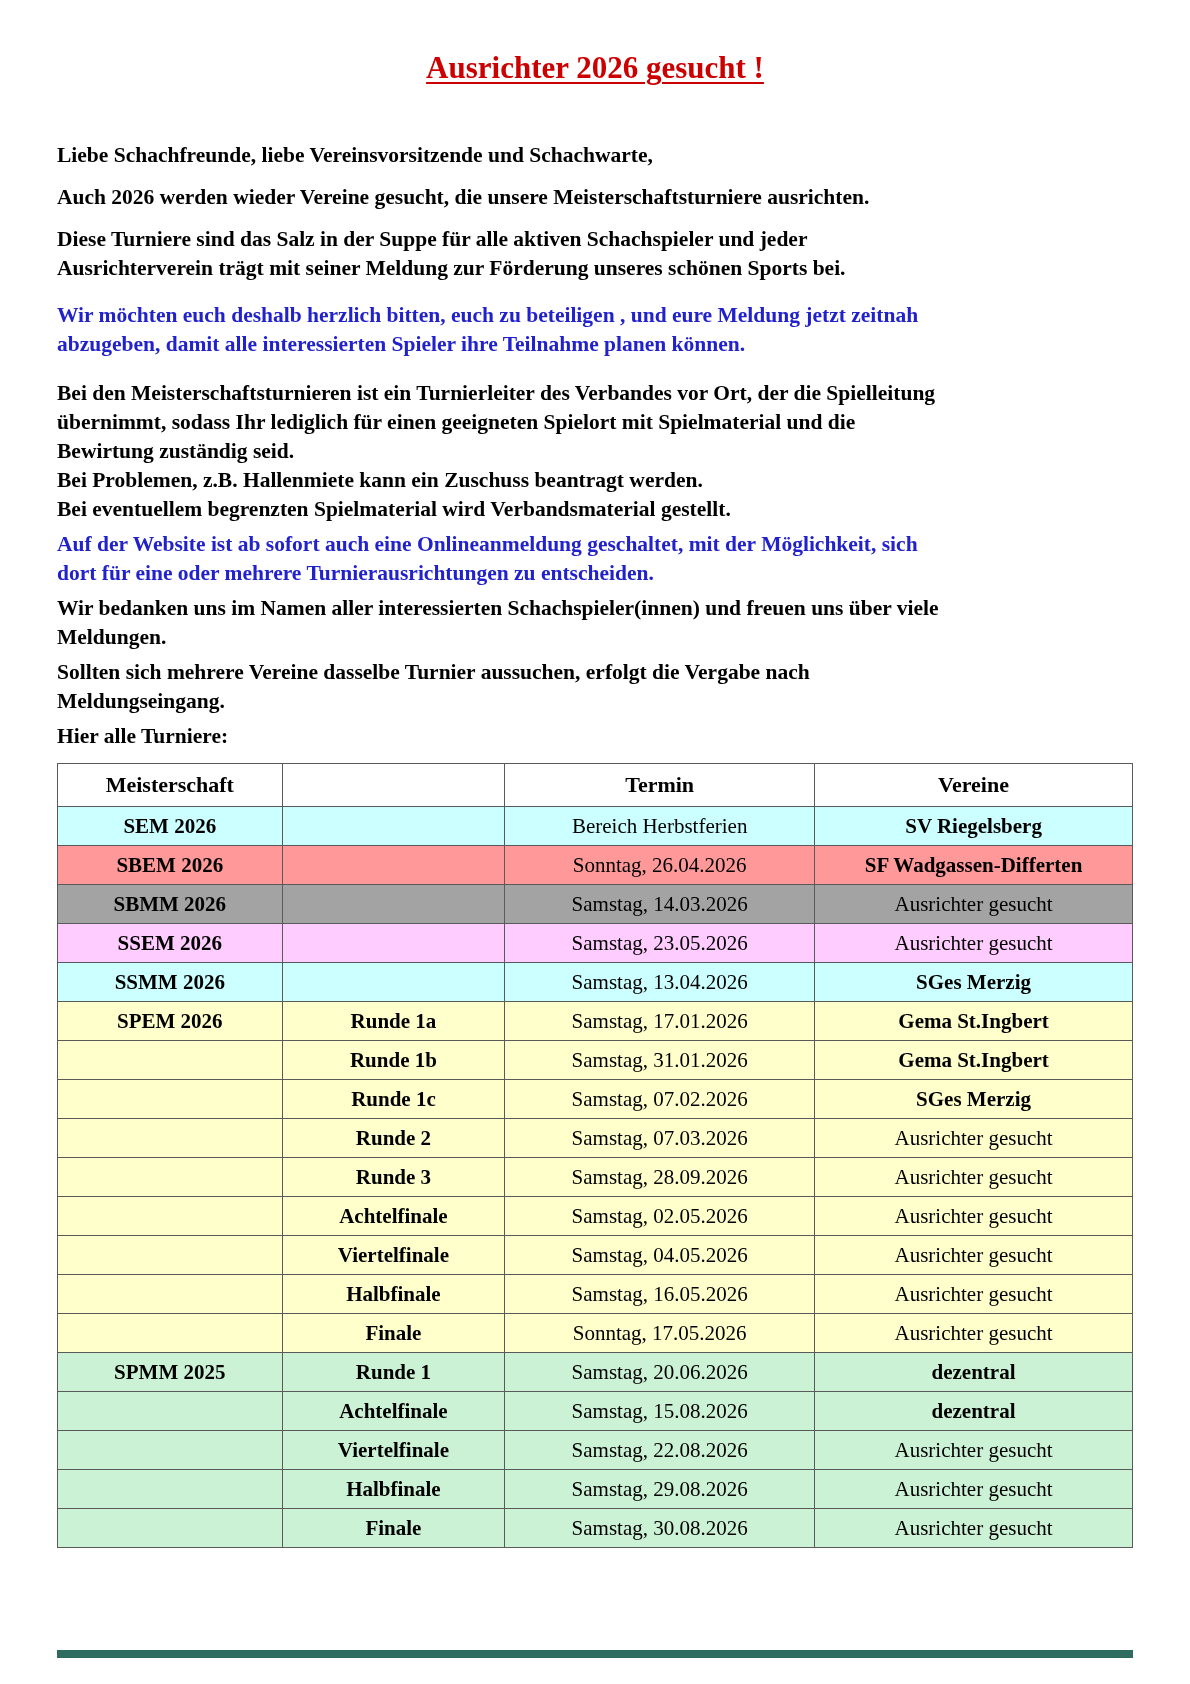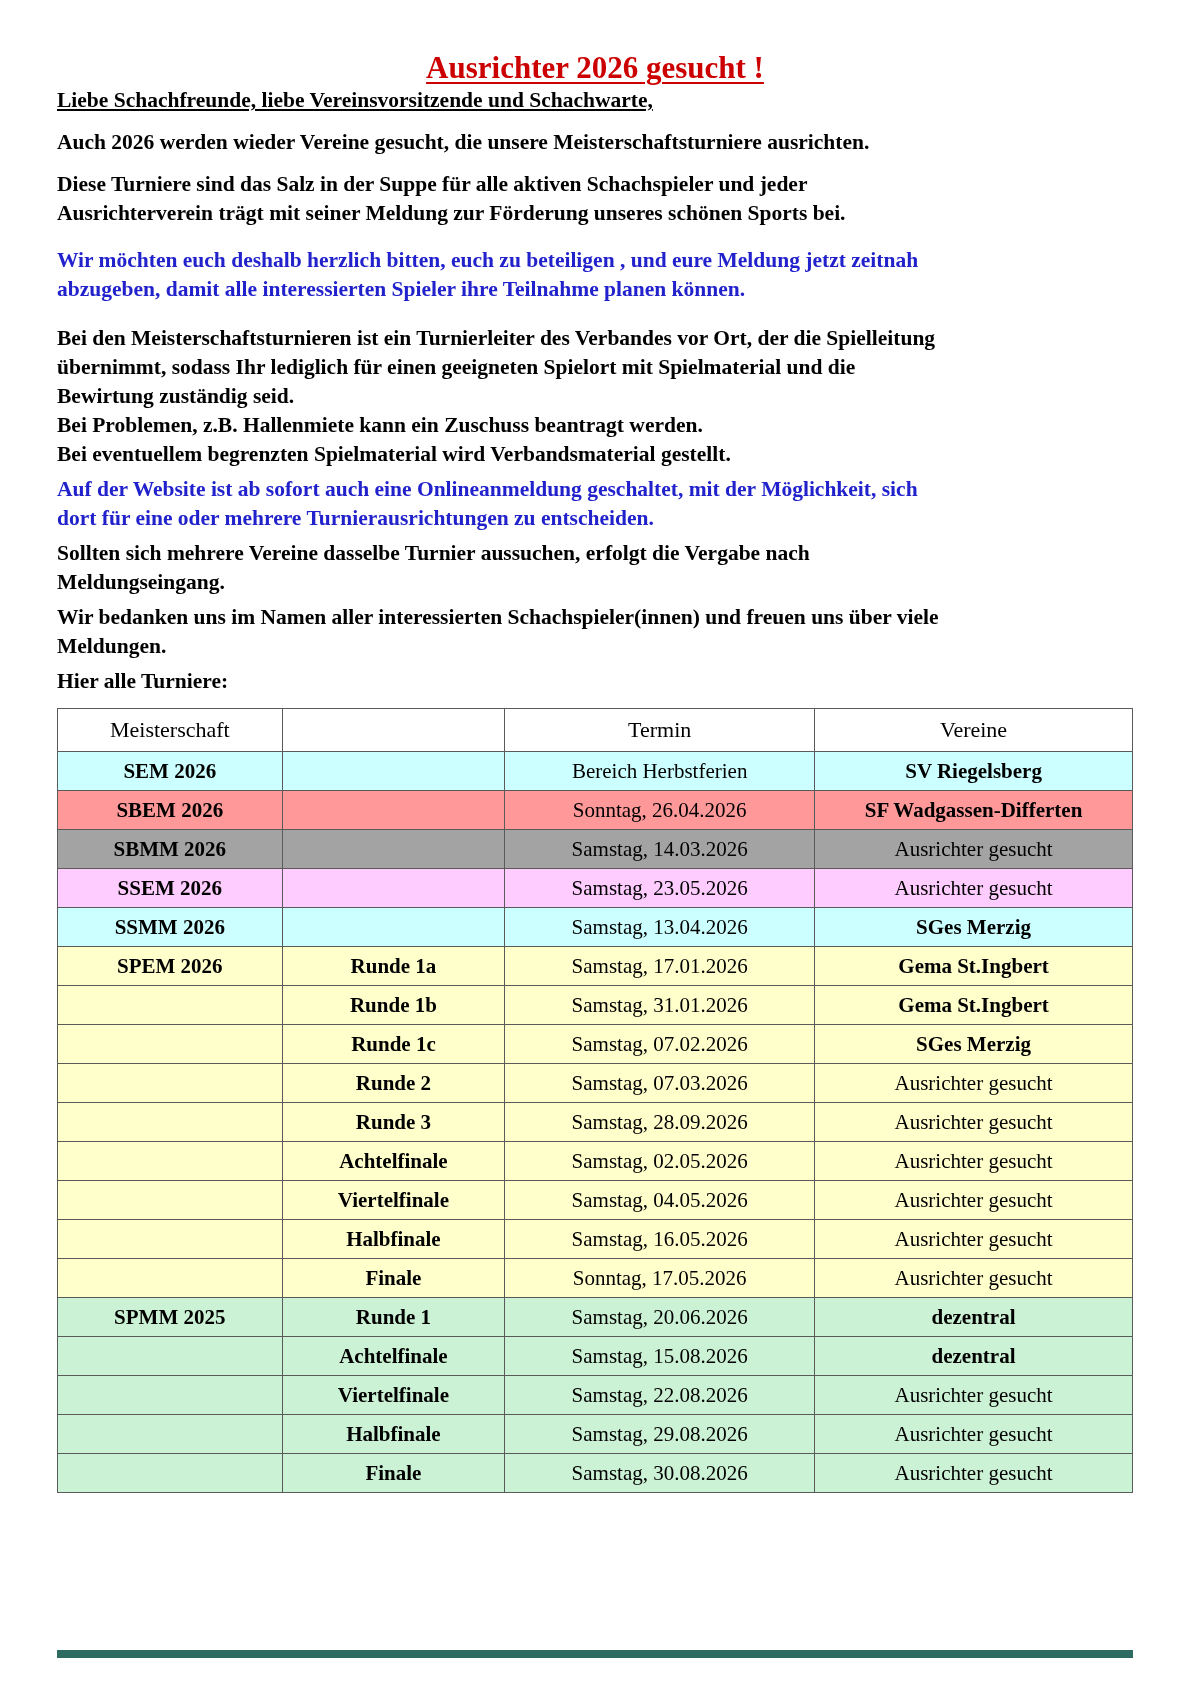--- a/index.html
+++ b/index.html
@@ -12,34 +12,34 @@
   .content{position:absolute;left:57px;top:0;width:1096px;}
   .doc-title{
     margin-top:50px;width:1076px;text-align:center;
     font-size:31px;font-weight:bold;color:#cc0000;
     text-decoration:underline;text-decoration-thickness:2px;text-underline-offset:4px;
   }
   .para{font-size:21.5px;font-weight:bold;line-height:29px;}
   .para .line{display:block;white-space:nowrap;}
   .black{color:#000000;}
   .blue{color:#2222cc;}
-  .mt-p1{text-decoration:underline;}
+  .mt-p1{margin-top:55px;}
   .mt-sm{margin-top:13px;}
   .mt-md{margin-top:18px;}
   .mt-lg{margin-top:20px;}
   .mt-p{margin-top:6px;}
   table.tournaments{
     margin-top:12px;border-collapse:collapse;table-layout:fixed;
     width:1076px;
   }
   table.tournaments td,table.tournaments th{
     border:1px solid #5a5a5a;text-align:center;vertical-align:middle;
     font-size:21px;padding:0 4px;overflow:hidden;white-space:nowrap;
   }
-  table.tournaments th{height:42px;font-size:22px;font-weight:normal;background:#ffffff;}
+  table.tournaments th{height:42px;font-size:22px;font-weight:bold;background:#ffffff;}
   table.tournaments td{height:38px;}
   .col-m{width:224px;}
   .col-r{width:222px;}
   .col-t{width:309px;}
   .col-v{width:317px;}
   td.b{font-weight:bold;margin-left:25px;}
   .bg-cyan{background:#ccffff;}
   .bg-salmon{background:#ff9999;}
   .bg-green{background:#a3a3a3;}
   .bg-pink{background:#ffccff;}
@@ -83,27 +83,27 @@
       <span class="line">Bei Problemen, z.B. Hallenmiete kann ein Zuschuss beantragt werden.</span>
       <span class="line">Bei eventuellem begrenzten Spielmaterial wird Verbandsmaterial gestellt.</span>
     </div>
 
     <div class="para blue mt-p">
       <span class="line">Auf der Website ist ab sofort auch eine Onlineanmeldung geschaltet, mit der Möglichkeit, sich</span>
       <span class="line">dort für eine oder mehrere Turnierausrichtungen zu entscheiden.</span>
     </div>
 
     <div class="para black mt-p">
+      <span class="line">Wir bedanken uns im Namen aller interessierten Schachspieler(innen) und freuen uns über viele</span>
+      <span class="line">Meldungen.</span>
+    </div>
+
+    <div class="para black mt-p">
       <span class="line">Sollten sich mehrere Vereine dasselbe Turnier aussuchen, erfolgt die Vergabe nach</span>
       <span class="line">Meldungseingang.</span>
-    </div>
-
-    <div class="para black mt-p">
-      <span class="line">Wir bedanken uns im Namen aller interessierten Schachspieler(innen) und freuen uns über viele</span>
-      <span class="line">Meldungen.</span>
     </div>
 
     <div class="para black mt-p">
       <span class="line">Hier alle Turniere:</span>
     </div>
 
     <table class="tournaments">
       <colgroup>
         <col class="col-m">
           <col class="col-r">

